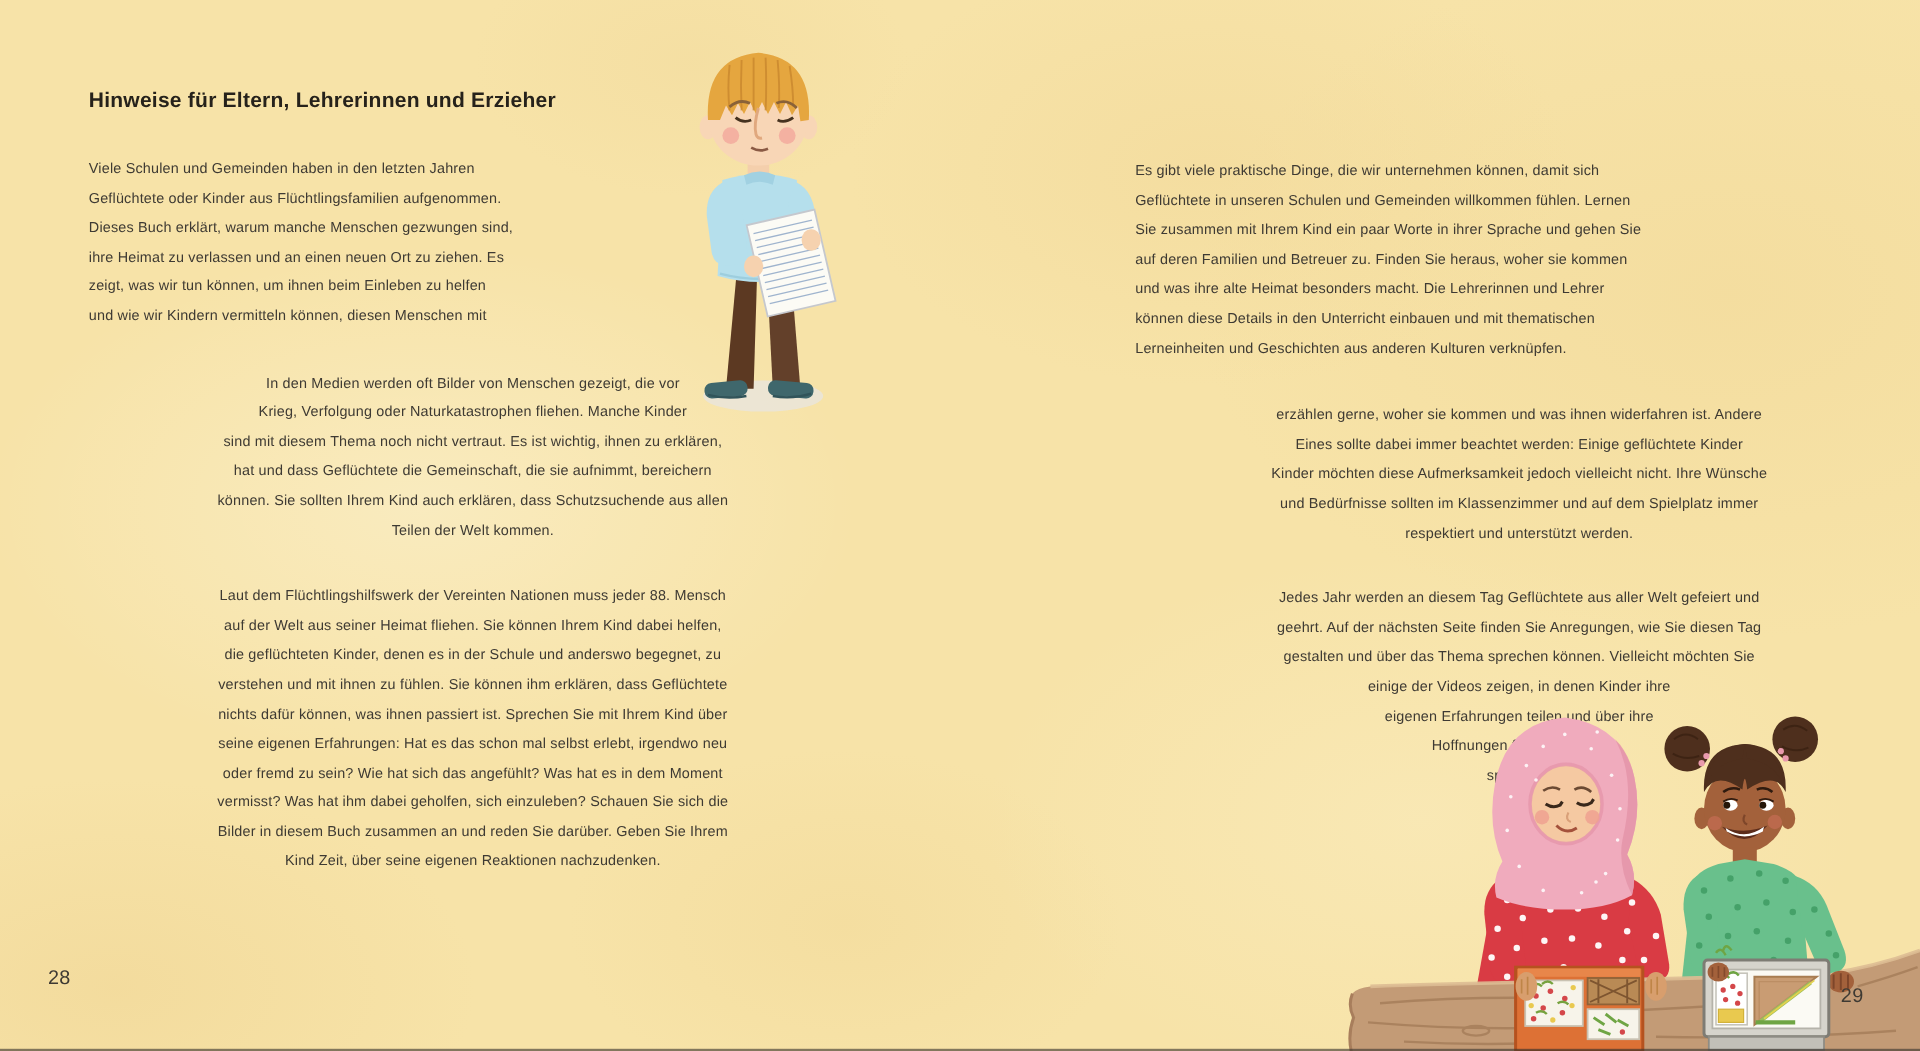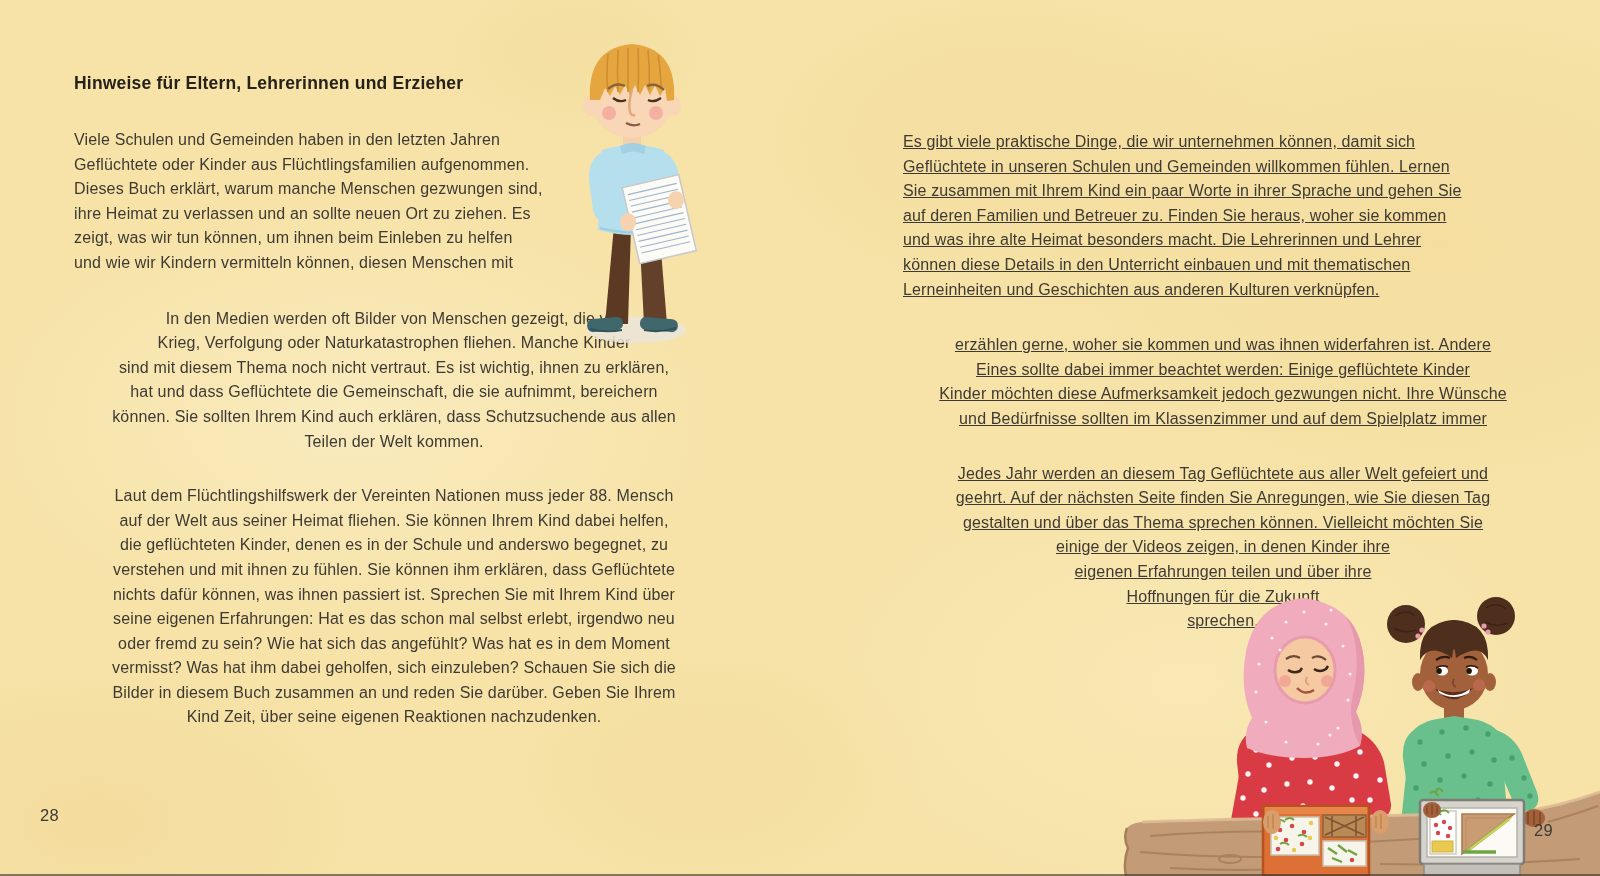--- a/index.html
+++ b/index.html
@@ -20,21 +20,21 @@
   }
   .text-col{position:absolute;color:#3E3A33;}
   .heading{
     font-size:17.5px;font-weight:bold;color:#26221B;
     line-height:20px;letter-spacing:.2px;white-space:nowrap;
   }
   .para{margin:0;}
   .para + .para{margin-top:31px;text-align:center;}
   .heading + .para{margin-top:35px;}
   .para .line{
-    font-size:16px;line-height:24.6px;letter-spacing:.15px;white-space:nowrap;
+    font-size:12px;line-height:24.6px;letter-spacing:.15px;white-space:nowrap;
   }
   .pageno{
     position:absolute;font-size:16.5px;color:#3E3A33;letter-spacing:.3px;z-index:6;
   }
   .illu{position:absolute;}
   .bottom-edge{
     position:absolute;left:0;bottom:0;width:1600px;height:2px;
     background:rgba(58,54,46,.62);z-index:7;
   }
 </style>
@@ -42,21 +42,21 @@
 <body>
 
 <div class="spread">
 
   <div class="text-col" style="left:74px;top:73px;width:640px;">
     <div class="heading">Hinweise für Eltern, Lehrerinnen und Erzieher</div>
     <div class="para">
         <div class="line">Viele Schulen und Gemeinden haben in den letzten Jahren</div>
         <div class="line">Geflüchtete oder Kinder aus Flüchtlingsfamilien aufgenommen.</div>
         <div class="line">Dieses Buch erklärt, warum manche Menschen gezwungen sind,</div>
-        <div class="line">ihre Heimat zu verlassen und an sollte neuen Ort zu ziehen. Es</div>
+        <div class="line">ihre Heimat zu verlassen und an einen neuen Ort zu ziehen. Es</div>
         <div class="line">zeigt, was wir tun können, um ihnen beim Einleben zu helfen</div>
         <div class="line">und wie wir Kindern vermitteln können, diesen Menschen mit</div>
       </div>
     <div class="para">
         <div class="line">In den Medien werden oft Bilder von Menschen gezeigt, die vor</div>
         <div class="line">Krieg, Verfolgung oder Naturkatastrophen fliehen. Manche Kinder</div>
         <div class="line">sind mit diesem Thema noch nicht vertraut. Es ist wichtig, ihnen zu erklären,</div>
         <div class="line">hat und dass Geflüchtete die Gemeinschaft, die sie aufnimmt, bereichern</div>
         <div class="line">können. Sie sollten Ihrem Kind auch erklären, dass Schutzsuchende aus allen</div>
         <div class="line">Teilen der Welt kommen.</div>
@@ -68,35 +68,36 @@
         <div class="line">verstehen und mit ihnen zu fühlen. Sie können ihm erklären, dass Geflüchtete</div>
         <div class="line">nichts dafür können, was ihnen passiert ist. Sprechen Sie mit Ihrem Kind über</div>
         <div class="line">seine eigenen Erfahrungen: Hat es das schon mal selbst erlebt, irgendwo neu</div>
         <div class="line">oder fremd zu sein? Wie hat sich das angefühlt? Was hat es in dem Moment</div>
         <div class="line">vermisst? Was hat ihm dabei geholfen, sich einzuleben? Schauen Sie sich die</div>
         <div class="line">Bilder in diesem Buch zusammen an und reden Sie darüber. Geben Sie Ihrem</div>
         <div class="line">Kind Zeit, über seine eigenen Reaktionen nachzudenken.</div>
       </div>
   </div>
 
-  <div class="text-col" style="left:903px;top:130px;width:640px;text-decoration:underline;">
+  <div class="text-col" style="left:946px;top:130px;width:640px;">
     <div class="para">
         <div class="line">Es gibt viele praktische Dinge, die wir unternehmen können, damit sich</div>
         <div class="line">Geflüchtete in unseren Schulen und Gemeinden willkommen fühlen. Lernen</div>
         <div class="line">Sie zusammen mit Ihrem Kind ein paar Worte in ihrer Sprache und gehen Sie</div>
         <div class="line">auf deren Familien und Betreuer zu. Finden Sie heraus, woher sie kommen</div>
         <div class="line">und was ihre alte Heimat besonders macht. Die Lehrerinnen und Lehrer</div>
         <div class="line">können diese Details in den Unterricht einbauen und mit thematischen</div>
         <div class="line">Lerneinheiten und Geschichten aus anderen Kulturen verknüpfen.</div>
       </div>
     <div class="para">
         <div class="line">erzählen gerne, woher sie kommen und was ihnen widerfahren ist. Andere</div>
         <div class="line">Eines sollte dabei immer beachtet werden: Einige geflüchtete Kinder</div>
-        <div class="line">Kinder möchten diese Aufmerksamkeit jedoch gezwungen nicht. Ihre Wünsche</div>
+        <div class="line">Kinder möchten diese Aufmerksamkeit jedoch vielleicht nicht. Ihre Wünsche</div>
         <div class="line">und Bedürfnisse sollten im Klassenzimmer und auf dem Spielplatz immer</div>
+        <div class="line">respektiert und unterstützt werden.</div>
       </div>
     <div class="para" style="margin-top:30px">
         <div class="line">Jedes Jahr werden an diesem Tag Geflüchtete aus aller Welt gefeiert und</div>
         <div class="line">geehrt. Auf der nächsten Seite finden Sie Anregungen, wie Sie diesen Tag</div>
         <div class="line">gestalten und über das Thema sprechen können. Vielleicht möchten Sie</div>
         <div class="line">einige der Videos zeigen, in denen Kinder ihre</div>
         <div class="line">eigenen Erfahrungen teilen und über ihre</div>
         <div class="line">Hoffnungen für die Zukunft</div>
         <div class="line">sprechen.</div>
       </div>

